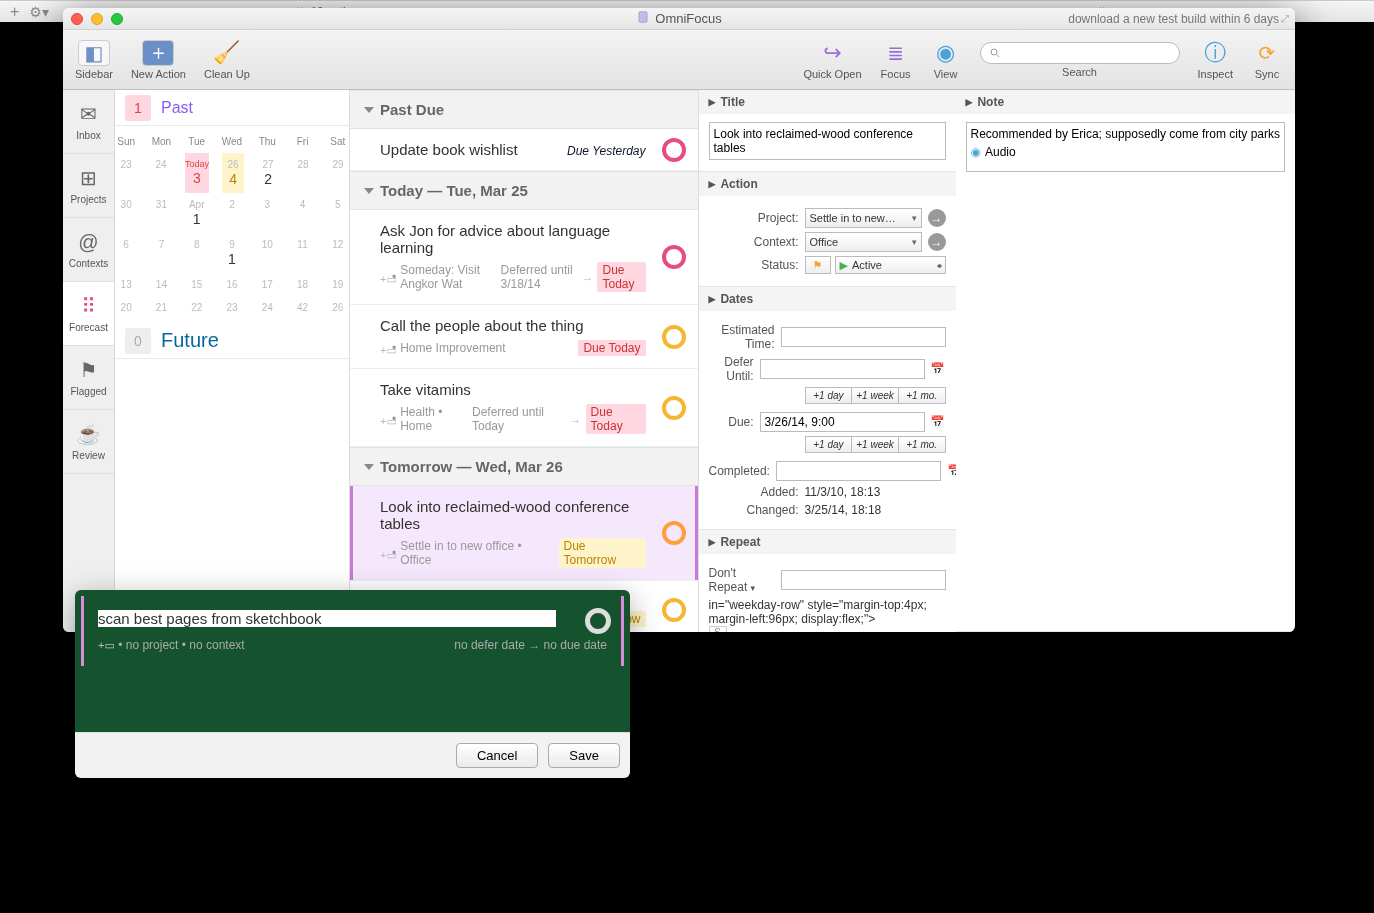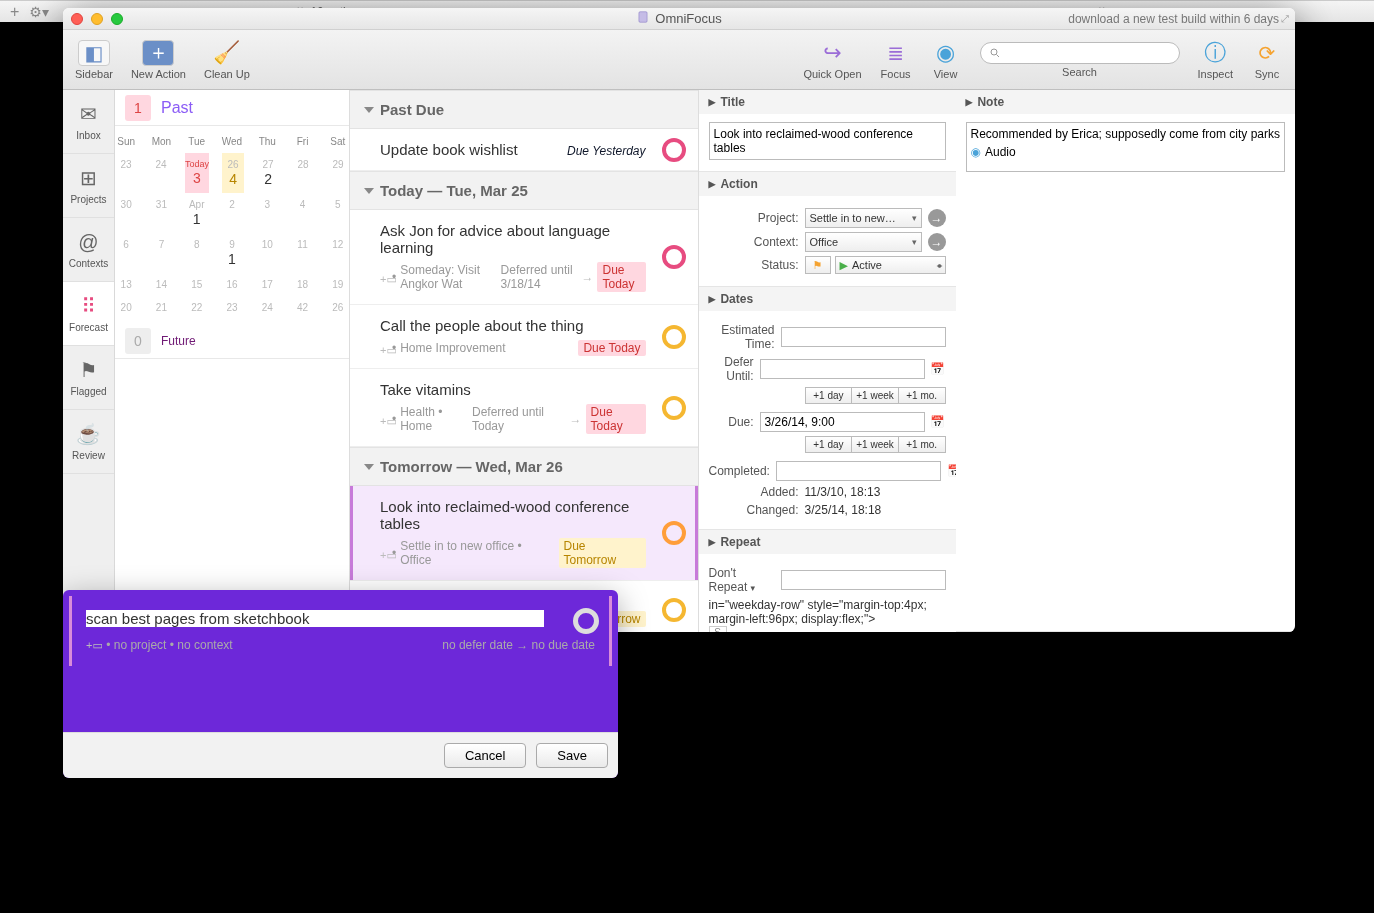--- a/index.html
+++ b/index.html
@@ -68,38 +68,38 @@
 .inspector { width:258px; background:#fff; border-left:1px solid #ddd; font-size:12px; color:#333; overflow-y:auto; padding-bottom:20px;}
 .insp-section { border-bottom:1px solid #e5e5e5; }
 .insp-header { background:#f4f4f4; padding:5px 10px; font-weight:600; color:#555; font-size:12px; display:flex; align-items:center; gap:5px;}
 .insp-body { padding:8px 10px; }
 .insp-row { display:flex; align-items:center; margin:4px 0; gap:6px; }
 .insp-label { width:90px; text-align:right; color:#555; font-size:12px;}
 .insp-input { flex:1; border:1px solid #bbb; height:20px; padding:2px 4px; font-size:12px; background:#fff; }
 .insp-select { flex:1; border:1px solid #bbb; height:20px; font-size:11px; background:linear-gradient(#fff,#eee); padding:0 4px; display:flex; align-items:center; justify-content:space-between;}
 .insp-select::after { content:"▾"; color:#666; font-size:9px;}
 .goto-btn { width:18px; height:18px; border-radius:50%; background:#999; color:#fff; display:flex; align-items:center; justify-content:center; font-size:12px;}
-.btnrow { display:flex; margin-left:96px; gap:0; }
+.btnrow { display:flex; margin-left:96px; gap:0;font-style:italic; }
 .pillbtn { flex:1; border:1px solid #bbb; font-size:10px; text-align:center; padding:2px 0; background:linear-gradient(#fff,#eee); }
 .pillbtn + .pillbtn { border-left:none; }
 .wd { width:18px; border:1px solid #ccc; text-align:center; font-size:10px; color:#888; }
 .wd + .wd { border-left:none;}
 .insp-textarea { width:100%; min-height:50px; border:1px solid #bbb; padding:4px; font-size:12px; resize:none; }
 .insp-value { flex:1; font-size:12px; color:#333; }
 .flag-status { display:flex; gap:4px; flex:1;}
 .flag-box{ width:26px; height:18px; border:1px solid #bbb; background:linear-gradient(#fff,#eee); display:flex;align-items:center;justify-content:center;font-size:11px;}
 .status-sel{ flex:1; border:1px solid #bbb; height:18px; display:flex;align-items:center; padding:0 4px; font-size:11px; background:linear-gradient(#fff,#eee); gap:4px;}
 .status-sel::after{content:"◂▸"; font-size:8px; letter-spacing:-2px; margin-left:auto; color:#666;}
 
 .statusbar { height:22px; background:linear-gradient(#f5f5f5,#e5e5e5); border-top:1px solid #ccc; display:flex; align-items:center; font-size:12px; color:#666; }
 .statusbar .left { width:287px; display:flex; align-items:center; padding-left:10px; gap:10px;}
 .statusbar .mid { flex:1; padding-left:10px; display:flex; align-items:center; gap:6px;}
 .statusbar .grip { color:#bbb; letter-spacing:1px; }
 
-.quick-entry { position:absolute; left:63px; top:590px; width:555px; background:#6d28d9; border-radius:6px; box-shadow:0 8px 30px rgba(0,0,0,0.35); overflow:hidden; }
+.quick-entry { position:absolute; left:75px; top:590px; width:555px; background:#14532d; border-radius:6px; box-shadow:0 8px 30px rgba(0,0,0,0.35); overflow:hidden; }
 .qe-body { padding:14px; border-left:3px solid #d98cd9; border-right:3px solid #d98cd9; margin:6px; position:relative; }
 .qe-input { width:90%; border:none; outline:none; font-size:15px; color:#333; }
 .qe-meta { font-size:12px; color:#aaa; margin-top:10px; display:flex; justify-content:space-between; }
 .qe-circle { position:absolute; right:10px; top:12px; width:26px; height:26px; border-radius:50%; border:5px solid #ddd; }
 .qe-footer { background:#f2f2f2; border-top:1px solid #ddd; padding:10px; display:flex; justify-content:flex-end; gap:10px; }
 .qe-btn { padding:4px 20px; border:1px solid #aaa; border-radius:4px; background:linear-gradient(#fff,#eaeaea); font-size:13px; }
 .plusicon { width:8px;height:8px; color:#bbb; font-size:11px;}
 .docicon svg {width:14px;height:14px; fill:#8b7fc7;}
 </style>
 </head>
@@ -327,21 +327,21 @@
           <div class="cal-cell">
               <span class="dnum">42</span>
             </div>
           <div class="cal-cell">
               <span class="dnum">26</span>
             </div>
         </div>
       </div>
       <div class="cal-section">
         <div class="cal-badge future">0</div>
-        <span style="font-size:12px;color:#701a75;">Future</span>
+        <span style="font-size:20px;color:#0369a1;">Future</span>
       </div>
       <div class="cal-footer"></div>
     </div>
 
     <div class="main-list">
       <div class="group-header">
           <span class="disclosure"></span>
           <span>Past Due</span>
         </div>
       <div class="task">

